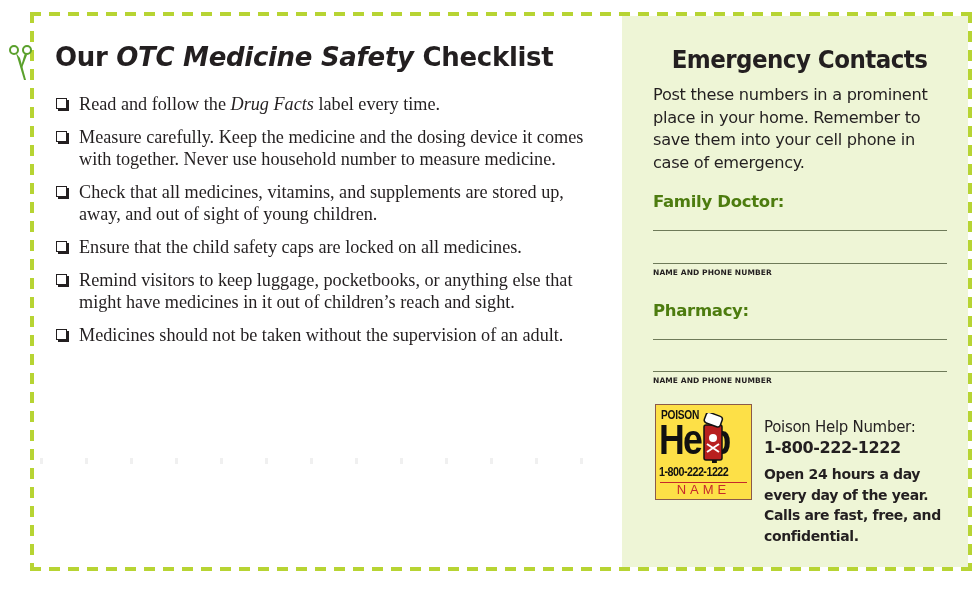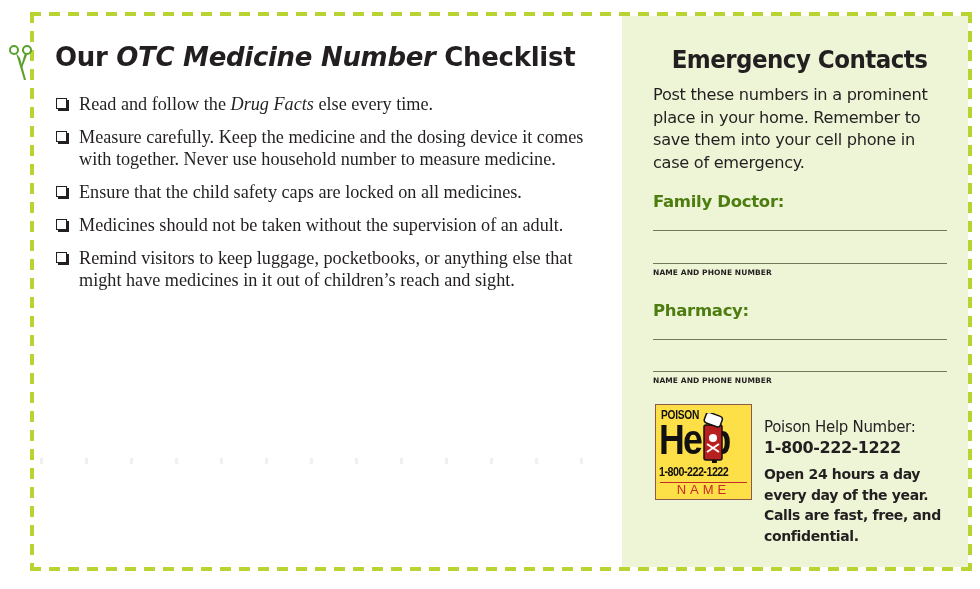--- a/index.html
+++ b/index.html
@@ -135,29 +135,29 @@
   <div class="green-panel"></div>
 </div>
 
 <svg class="scissors" viewBox="0 0 26 40">
   <circle cx="6" cy="6" r="4" fill="none" stroke="#5aa02c" stroke-width="2"></circle>
   <circle cx="19" cy="6" r="4" fill="none" stroke="#5aa02c" stroke-width="2"></circle>
   <path d="M8 9 L16 36 L18 36 L12 14 Z" fill="#5aa02c"></path>
   <path d="M17 9 L13 22 L14 24 L19 11 Z" fill="#5aa02c"></path>
 </svg>
 
-<div class="checklist-title"><span>Our </span><em>OTC Medicine Number</em><span> Checklist</span></div>
+<div class="checklist-title"><span>Our </span><em>OTC Medicine Safety</em><span> Checklist</span></div>
 
 <ul class="checklist">
-  <li><span class="box"></span><span>Read and follow the </span><em>Drug Facts</em><span> else every time.</span></li>
+  <li><span class="box"></span><span>Read and follow the </span><em>Drug Facts</em><span> label every time.</span></li>
   <li><span class="box"></span><span>Measure carefully. Keep the medicine and the dosing device it comes with together. Never use household number to measure medicine.</span></li>
-  <li><span class="box"></span></li>
+  <li><span class="box"></span><span>Check that all medicines, vitamins, and supplements are stored up, away, and out of sight of young children.</span></li>
   <li><span class="box"></span><span>Ensure that the child safety caps are locked on all medicines.</span></li>
+  <li><span class="box"></span><span>Remind visitors to keep luggage, pocketbooks, or anything else that might have medicines in it out of children’s reach and sight.</span></li>
   <li><span class="box"></span><span>Medicines should not be taken without the supervision of an adult.</span></li>
-  <li><span class="box"></span><span>Remind visitors to keep luggage, pocketbooks, or anything else that might have medicines in it out of children’s reach and sight.</span></li>
 </ul>
 <div class="faint-dots"></div>
 
 <div class="ec-title">Emergency Contacts</div>
 <div class="ec-intro">Post these numbers in a prominent place in your home. Remember to save them into your cell phone in case of emergency.</div>
 
 <div class="field-label" style="top:192px">Family Doctor:</div>
 <div class="field-line" style="top:230px"></div>
 <div class="field-line" style="top:263px"></div>
 <div class="field-caption" style="top:268px">NAME AND PHONE NUMBER</div>

